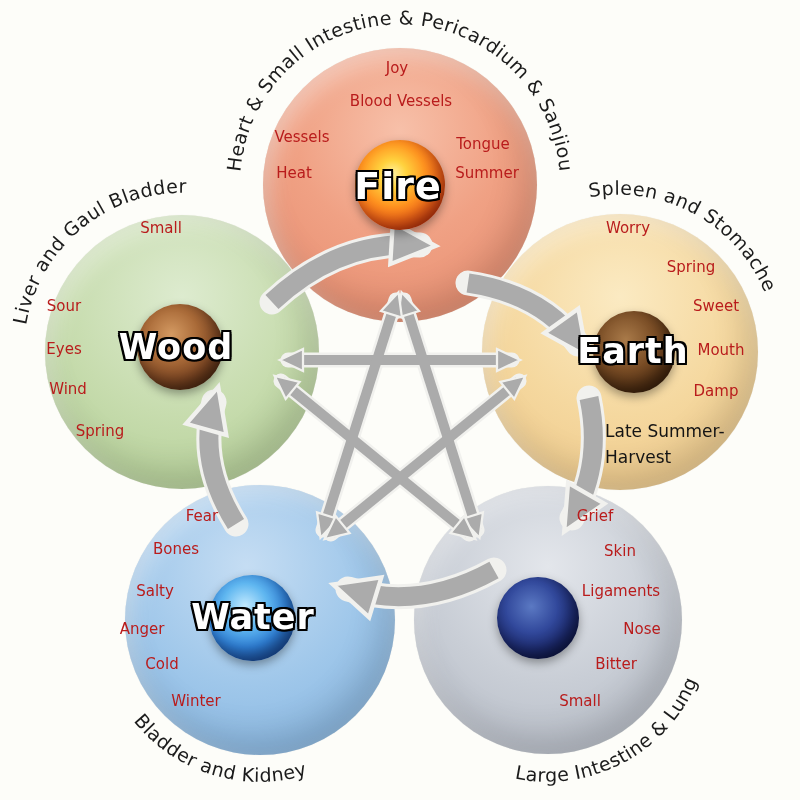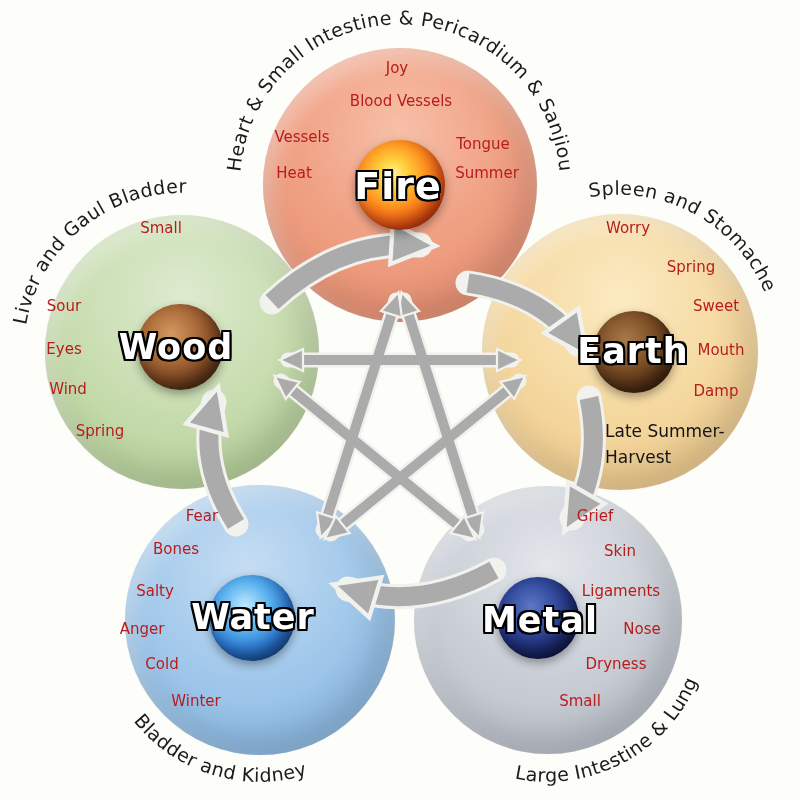--- a/index.html
+++ b/index.html
@@ -123,21 +123,21 @@
   <span class="attr" style="left:691px;top:267px">Spring</span>
   <span class="attr" style="left:716px;top:306px">Sweet</span>
   <span class="attr" style="left:721px;top:350px">Mouth</span>
   <span class="attr" style="left:716px;top:391px">Damp</span>
   <span class="attr-block" style="left:597px;top:418px">Late Summer-Harvest</span>
 
   <span class="attr" style="left:595px;top:516px">Grief</span>
   <span class="attr" style="left:620px;top:551px">Skin</span>
   <span class="attr" style="left:621px;top:591px">Ligaments</span>
   <span class="attr" style="left:642px;top:629px">Nose</span>
-  <span class="attr" style="left:616px;top:664px">Dryness</span>
+  <span class="attr" style="left:616px;top:664px">Bitter</span>
   <span class="attr" style="left:580px;top:701px">Small</span>
 
   <span class="attr" style="left:202px;top:516px">Fear</span>
   <span class="attr" style="left:176px;top:549px">Bones</span>
   <span class="attr" style="left:155px;top:591px">Salty</span>
   <span class="attr" style="left:142px;top:629px">Anger</span>
   <span class="attr" style="left:162px;top:664px">Cold</span>
   <span class="attr" style="left:196px;top:701px">Winter</span>
 
   <span class="attr" style="left:161px;top:228px">Small</span>
@@ -149,15 +149,14 @@
   <div class="sphere s-fire"></div>
   <div class="sphere s-wood"></div>
   <div class="sphere s-earth"></div>
   <div class="sphere s-water"></div>
   <div class="sphere s-metal"></div>
 
   <div class="el-name" style="left:398px;top:186px;font-size:38px">Fire</div>
   <div class="el-name" style="left:176px;top:347px;font-size:35px">Wood</div>
   <div class="el-name" style="left:633px;top:351px;font-size:35px">Earth</div>
   <div class="el-name" style="left:253px;top:617px;font-size:35px">Water</div>
-  <div class="el-name" style="left:540px;top:620px;font-size:35px">Metal</div>
 
 </div>
 
 </body></html>

